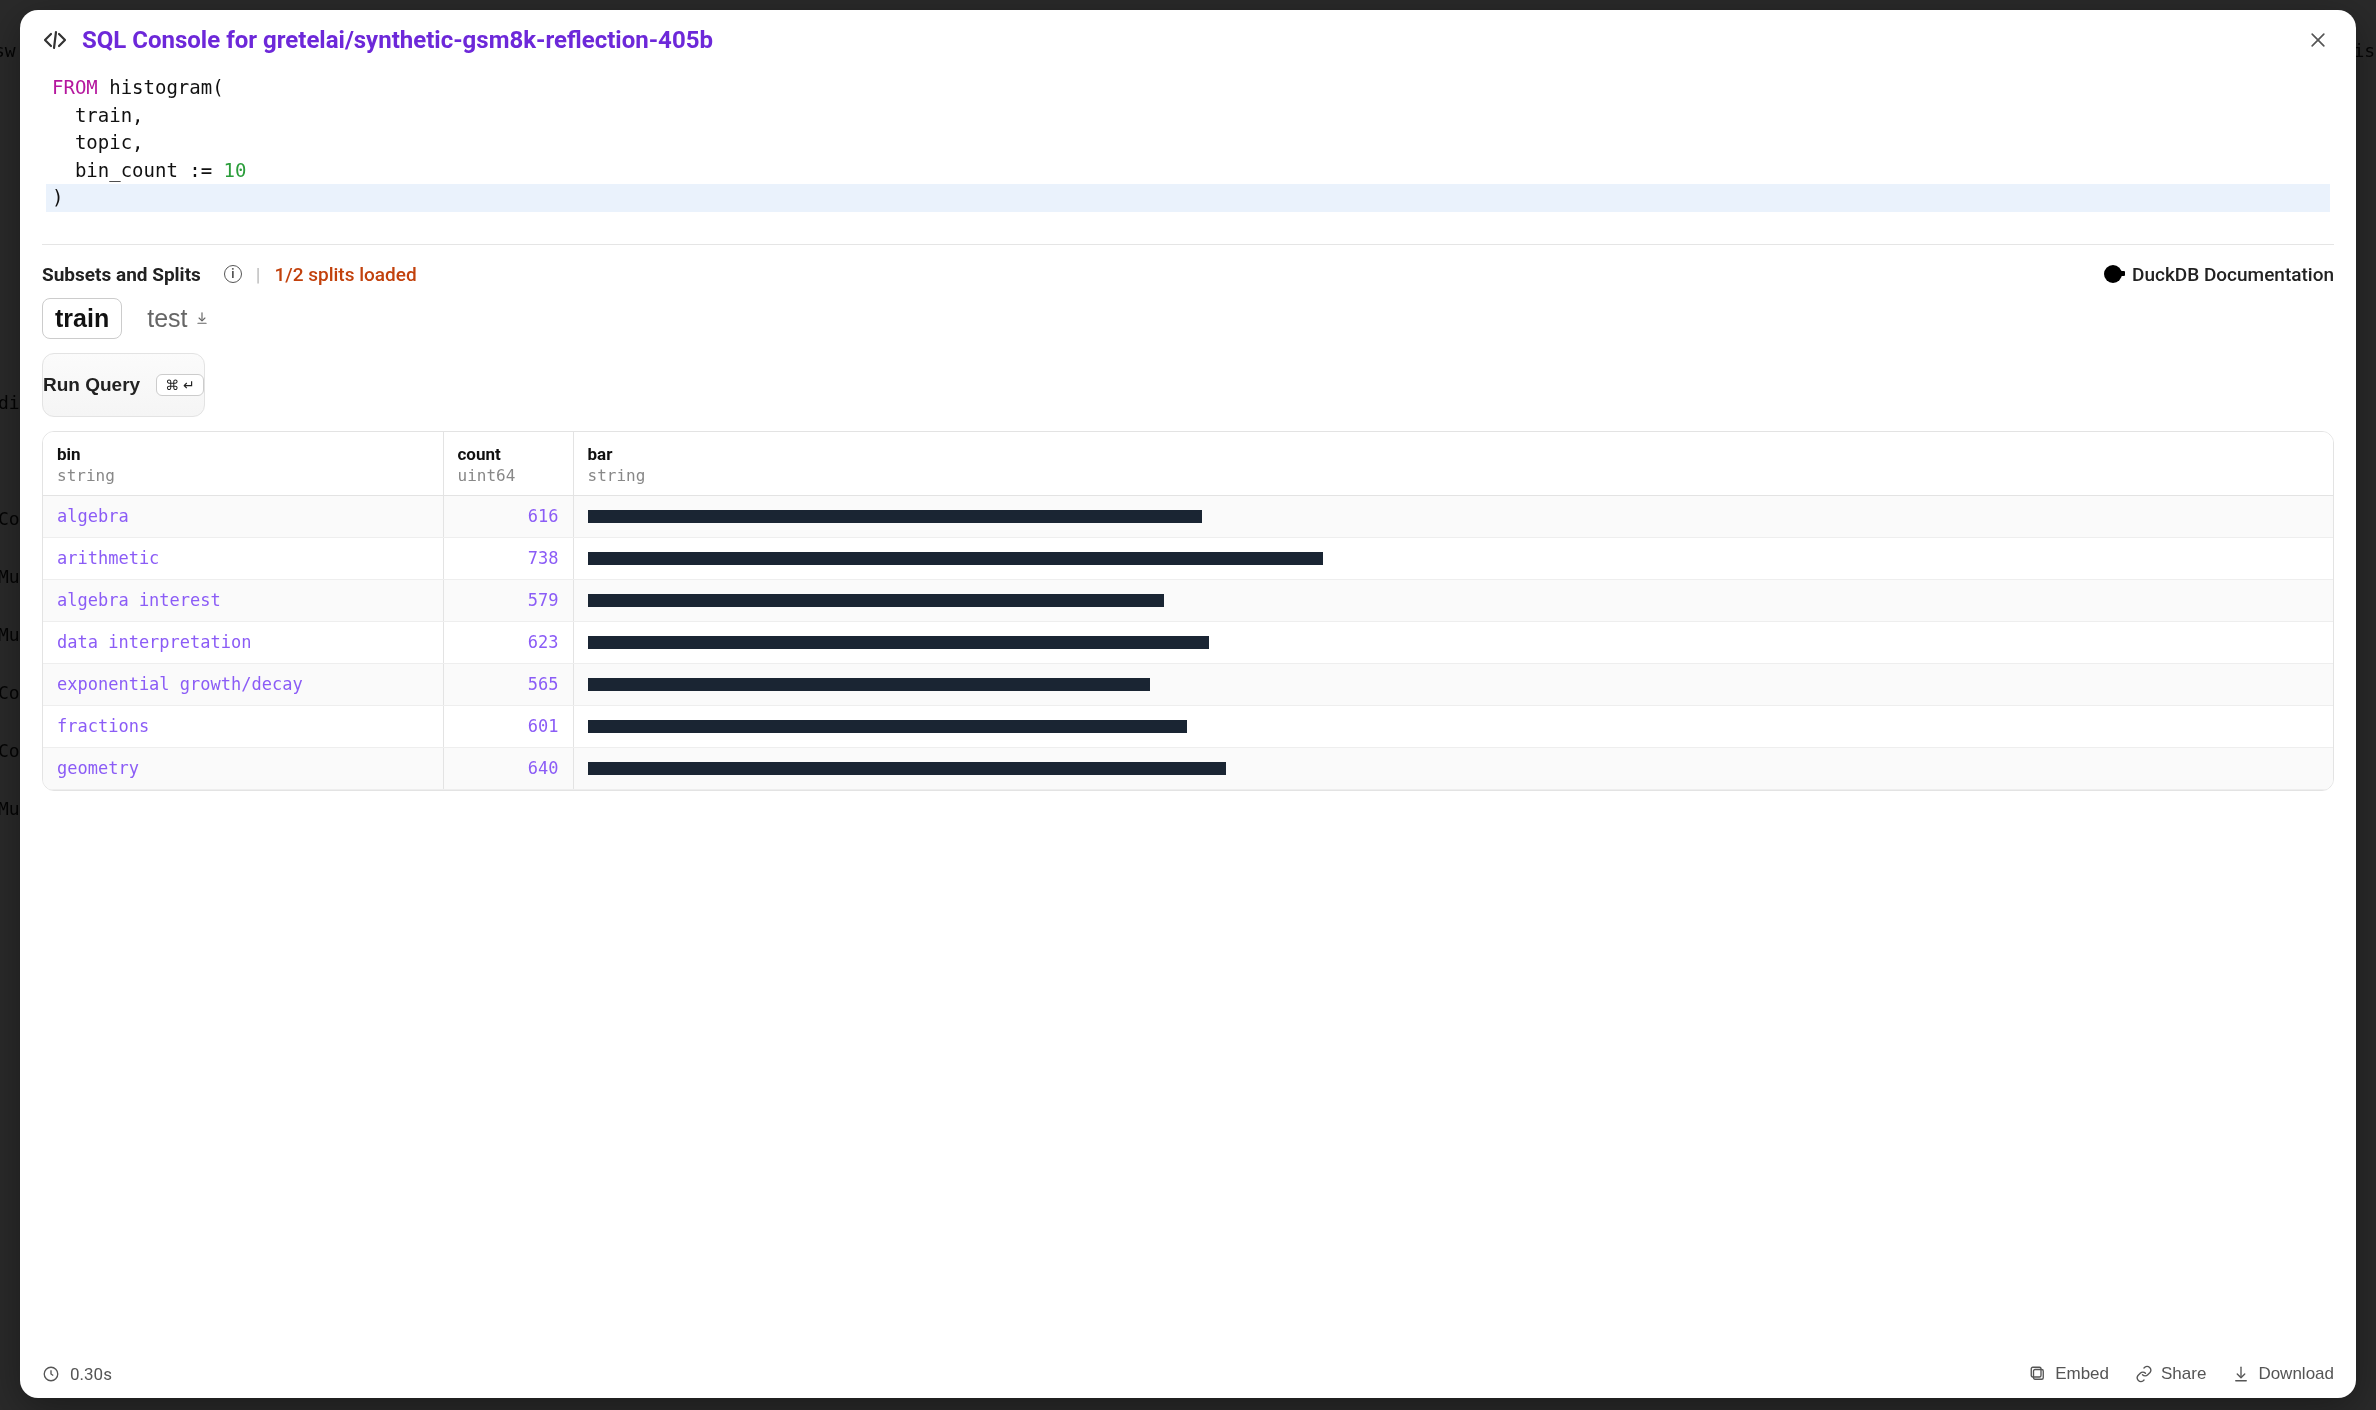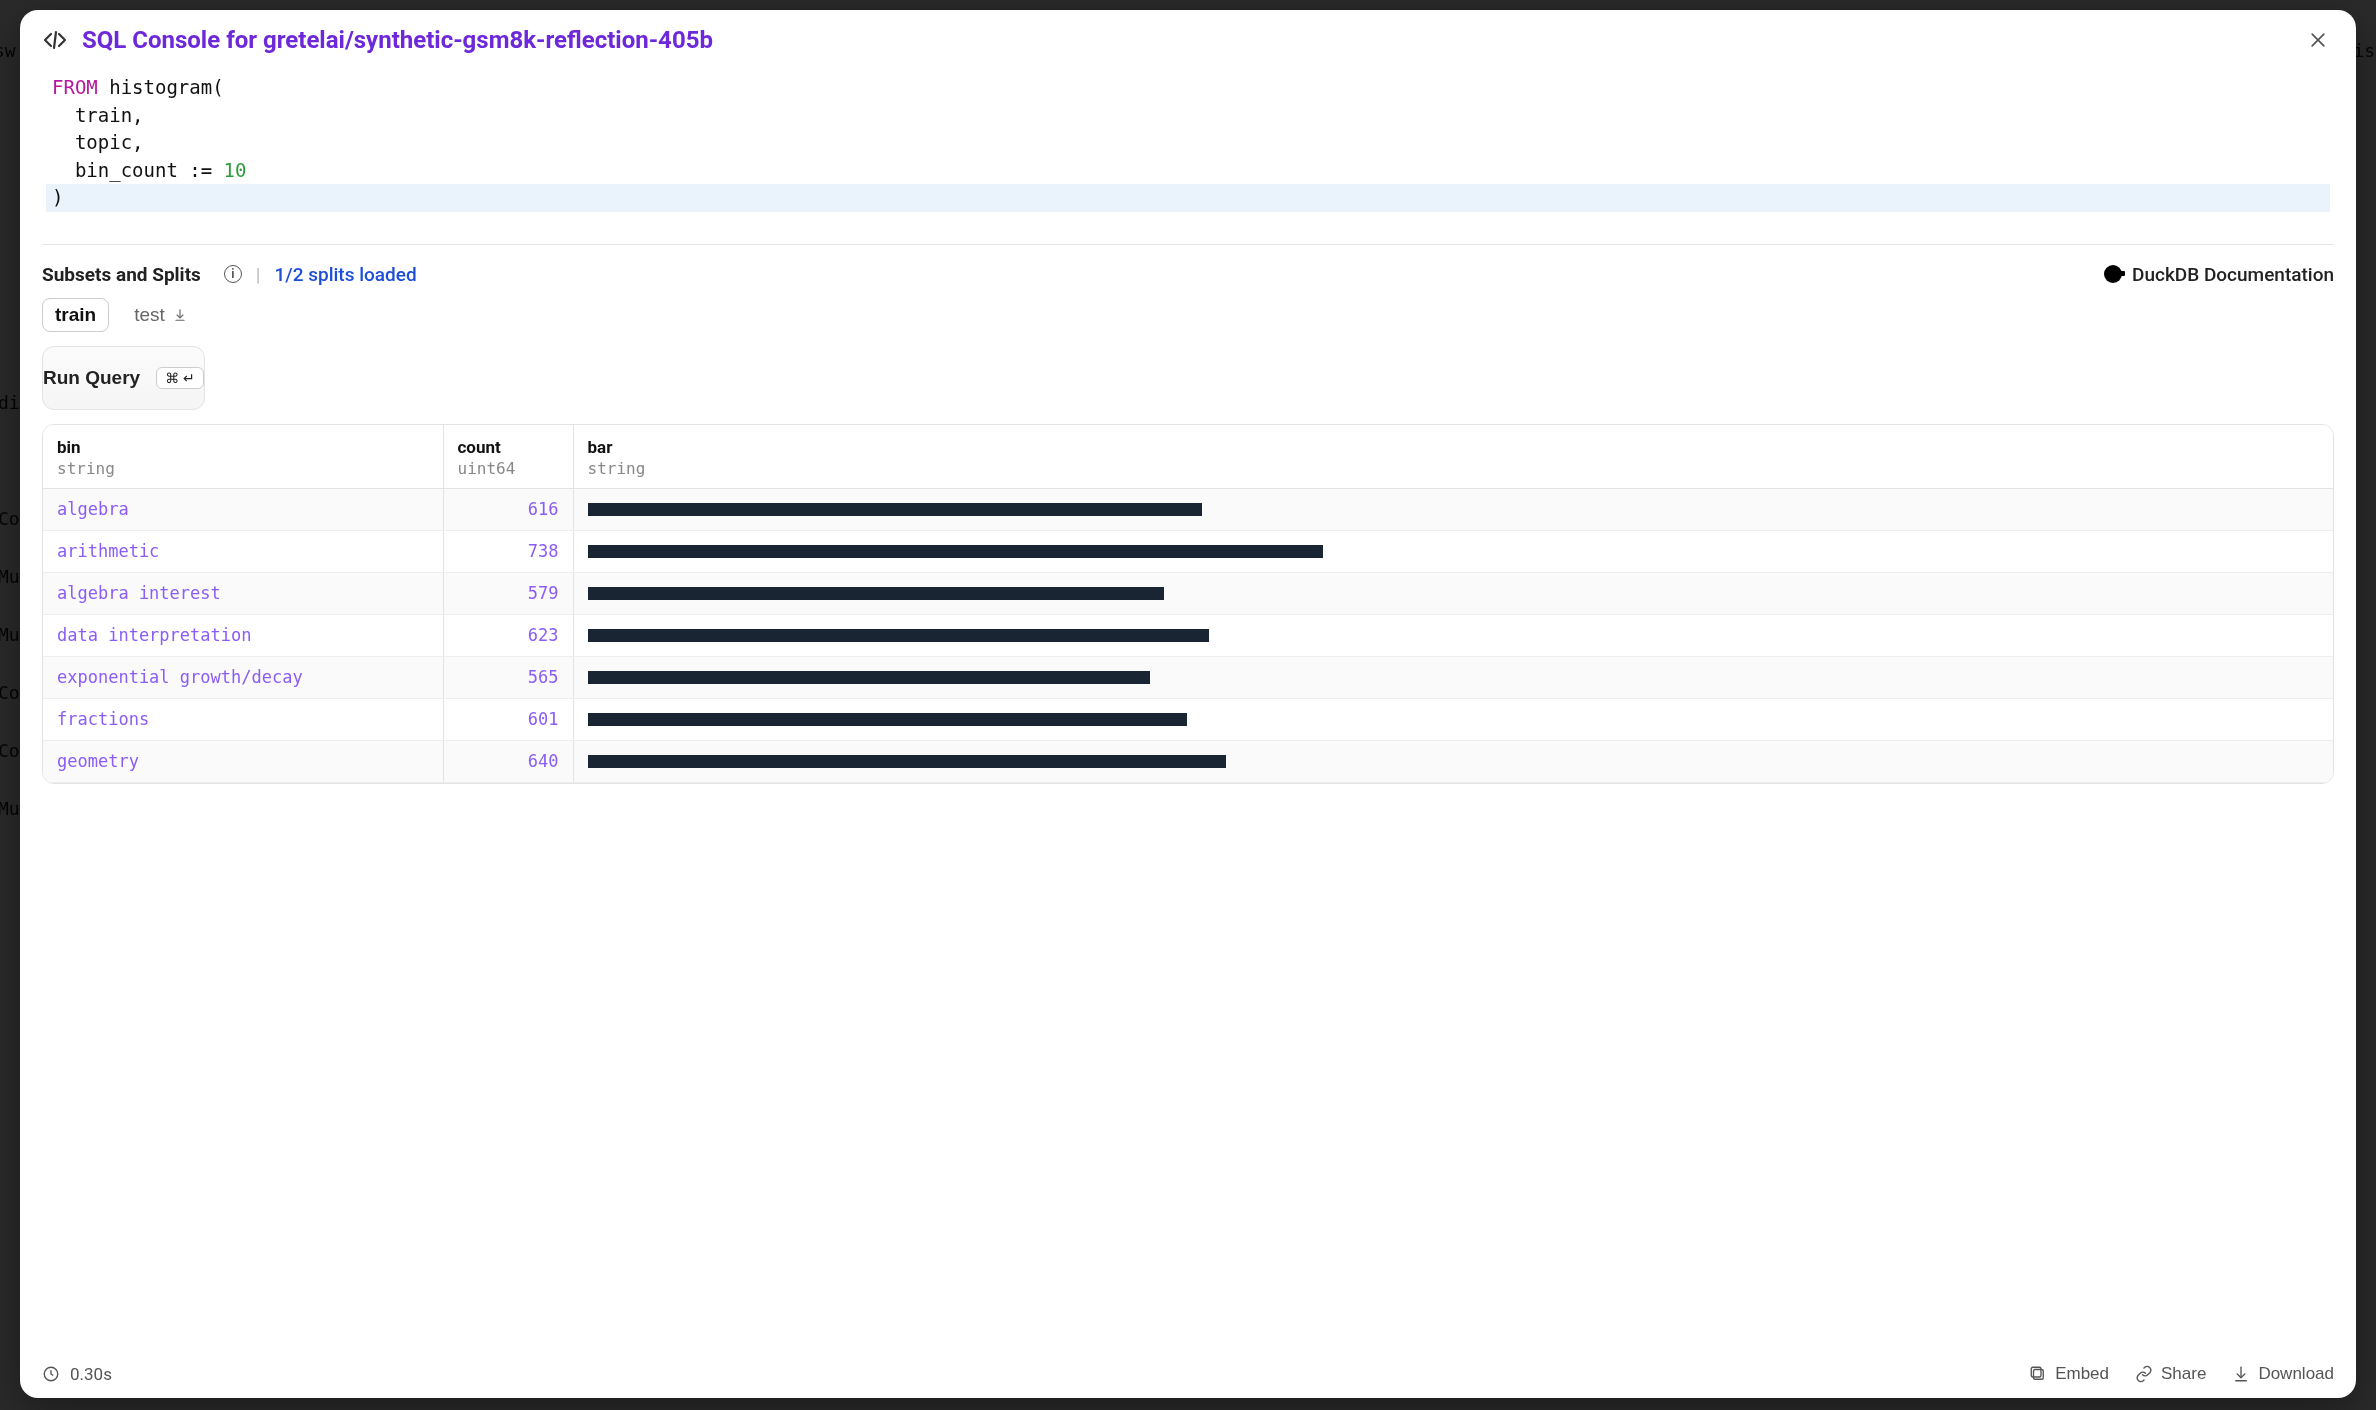--- a/index.html
+++ b/index.html
@@ -88,41 +88,41 @@
     font-size: 19px;
     color: #222;
   }
   .subsets-title { font-weight: 700; display: inline-flex; align-items: center; gap: 23px; }
   .info-icon {
     width: 18px; height: 18px; border: 1.6px solid #555; border-radius: 50%;
     display: inline-flex; align-items: center; justify-content: center;
     font-size: 12px; color: #555; font-weight: 700;
   }
   .vsep { color: #bbb; }
-  .splits-loaded { color: #1d4ed8; font-weight: 500; }
+  .splits-loaded { color: #c2410c; font-weight: 500; }
   .docs-link {
     display: inline-flex; align-items: center; gap: 10px;
     color: #222; font-size: 19px; font-weight: 500;
     text-decoration: none; cursor: pointer;
   }
   .duck-icon {
     width: 18px; height: 18px; border-radius: 50%;
     background: #000; display: inline-block; position: relative;
   }
   .duck-icon::after {
     content: ""; position: absolute; right: -3px; top: 6px;
     width: 5px; height: 5px; background: #000; border-radius: 1px;
   }
 
   .tabs { display: flex; gap: 12px; margin-bottom: 14px; }
   .tab {
     padding: 5px 12px;
     border: 1px solid transparent;
     border-radius: 8px;
-    font-size: 19px;
+    font-size: 25px;
     color: #666;
     cursor: pointer;
     display: inline-flex; align-items: center; gap: 8px;
     background: transparent;
   }
   .tab.active {
     border-color: #ccc;
     color: #111;
     font-weight: 600;
   }

